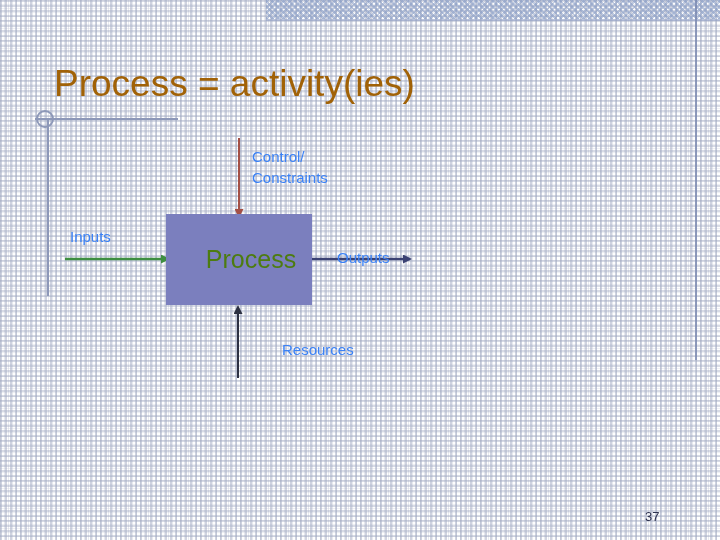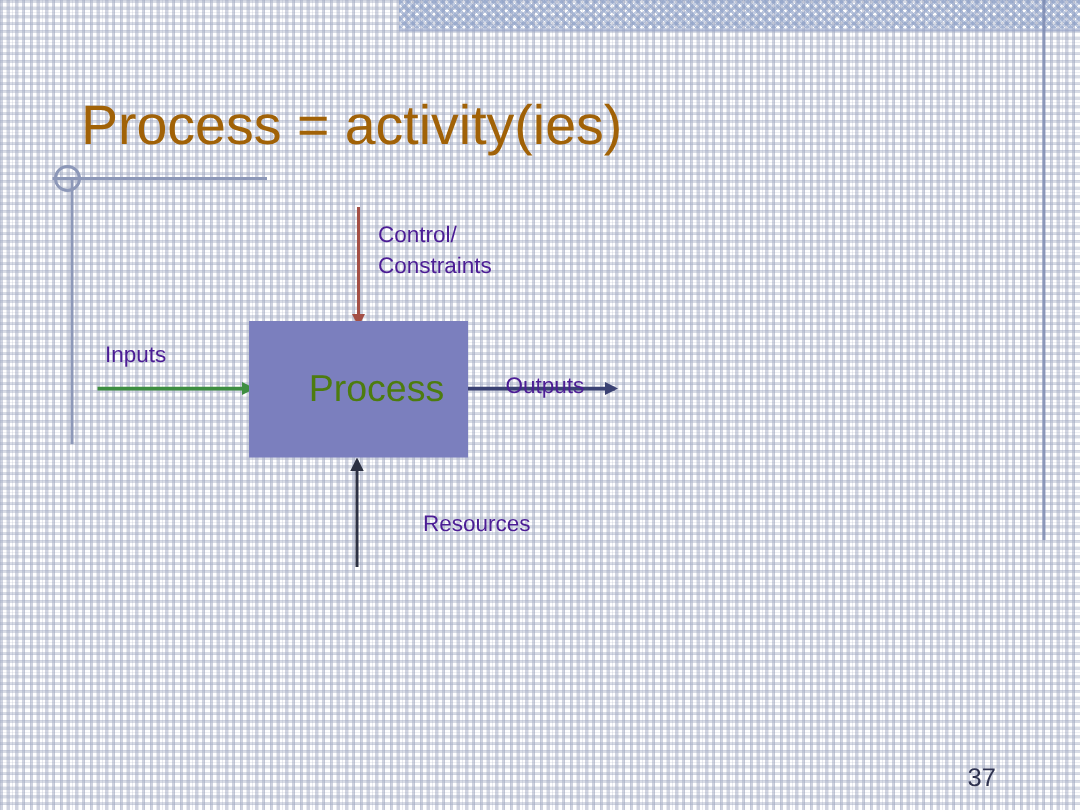--- a/index.html
+++ b/index.html
@@ -133,36 +133,36 @@
     display: flex;
     align-items: center;
     justify-content: center;
     color: #4d7c0f;
     font-size: 25px;
   }
 
   
   .lbl {
     position: absolute;
-    color: #4c1d95;
+    color: #3b82f6;
     font-size: 15px;
     white-space: nowrap;
     line-height: 21px;
   }
   .lbl-control  { left: 252px; top: 146px; }
   .lbl-inputs   { left: 70px;  top: 226px; }
   .lbl-outputs  { left: 337px; top: 226px; margin-top: 21px; }
   .lbl-resources{ left: 258px; top: 339px; margin-left: 24px; }
   .lbl-idef     { left: 482px; top: 351px; font-size: 16px; }
 
   .pagenum {
     position: absolute;
     left: 645px; top: 509px;
     color: #2f3350;
-    font-size: 17px;
+    font-size: 13px;
   }
 
   .arrows {
     position: absolute;
     left: 0; top: 0;
     width: 720px; height: 540px;
   }
 </style>
 </head>
 <body>

